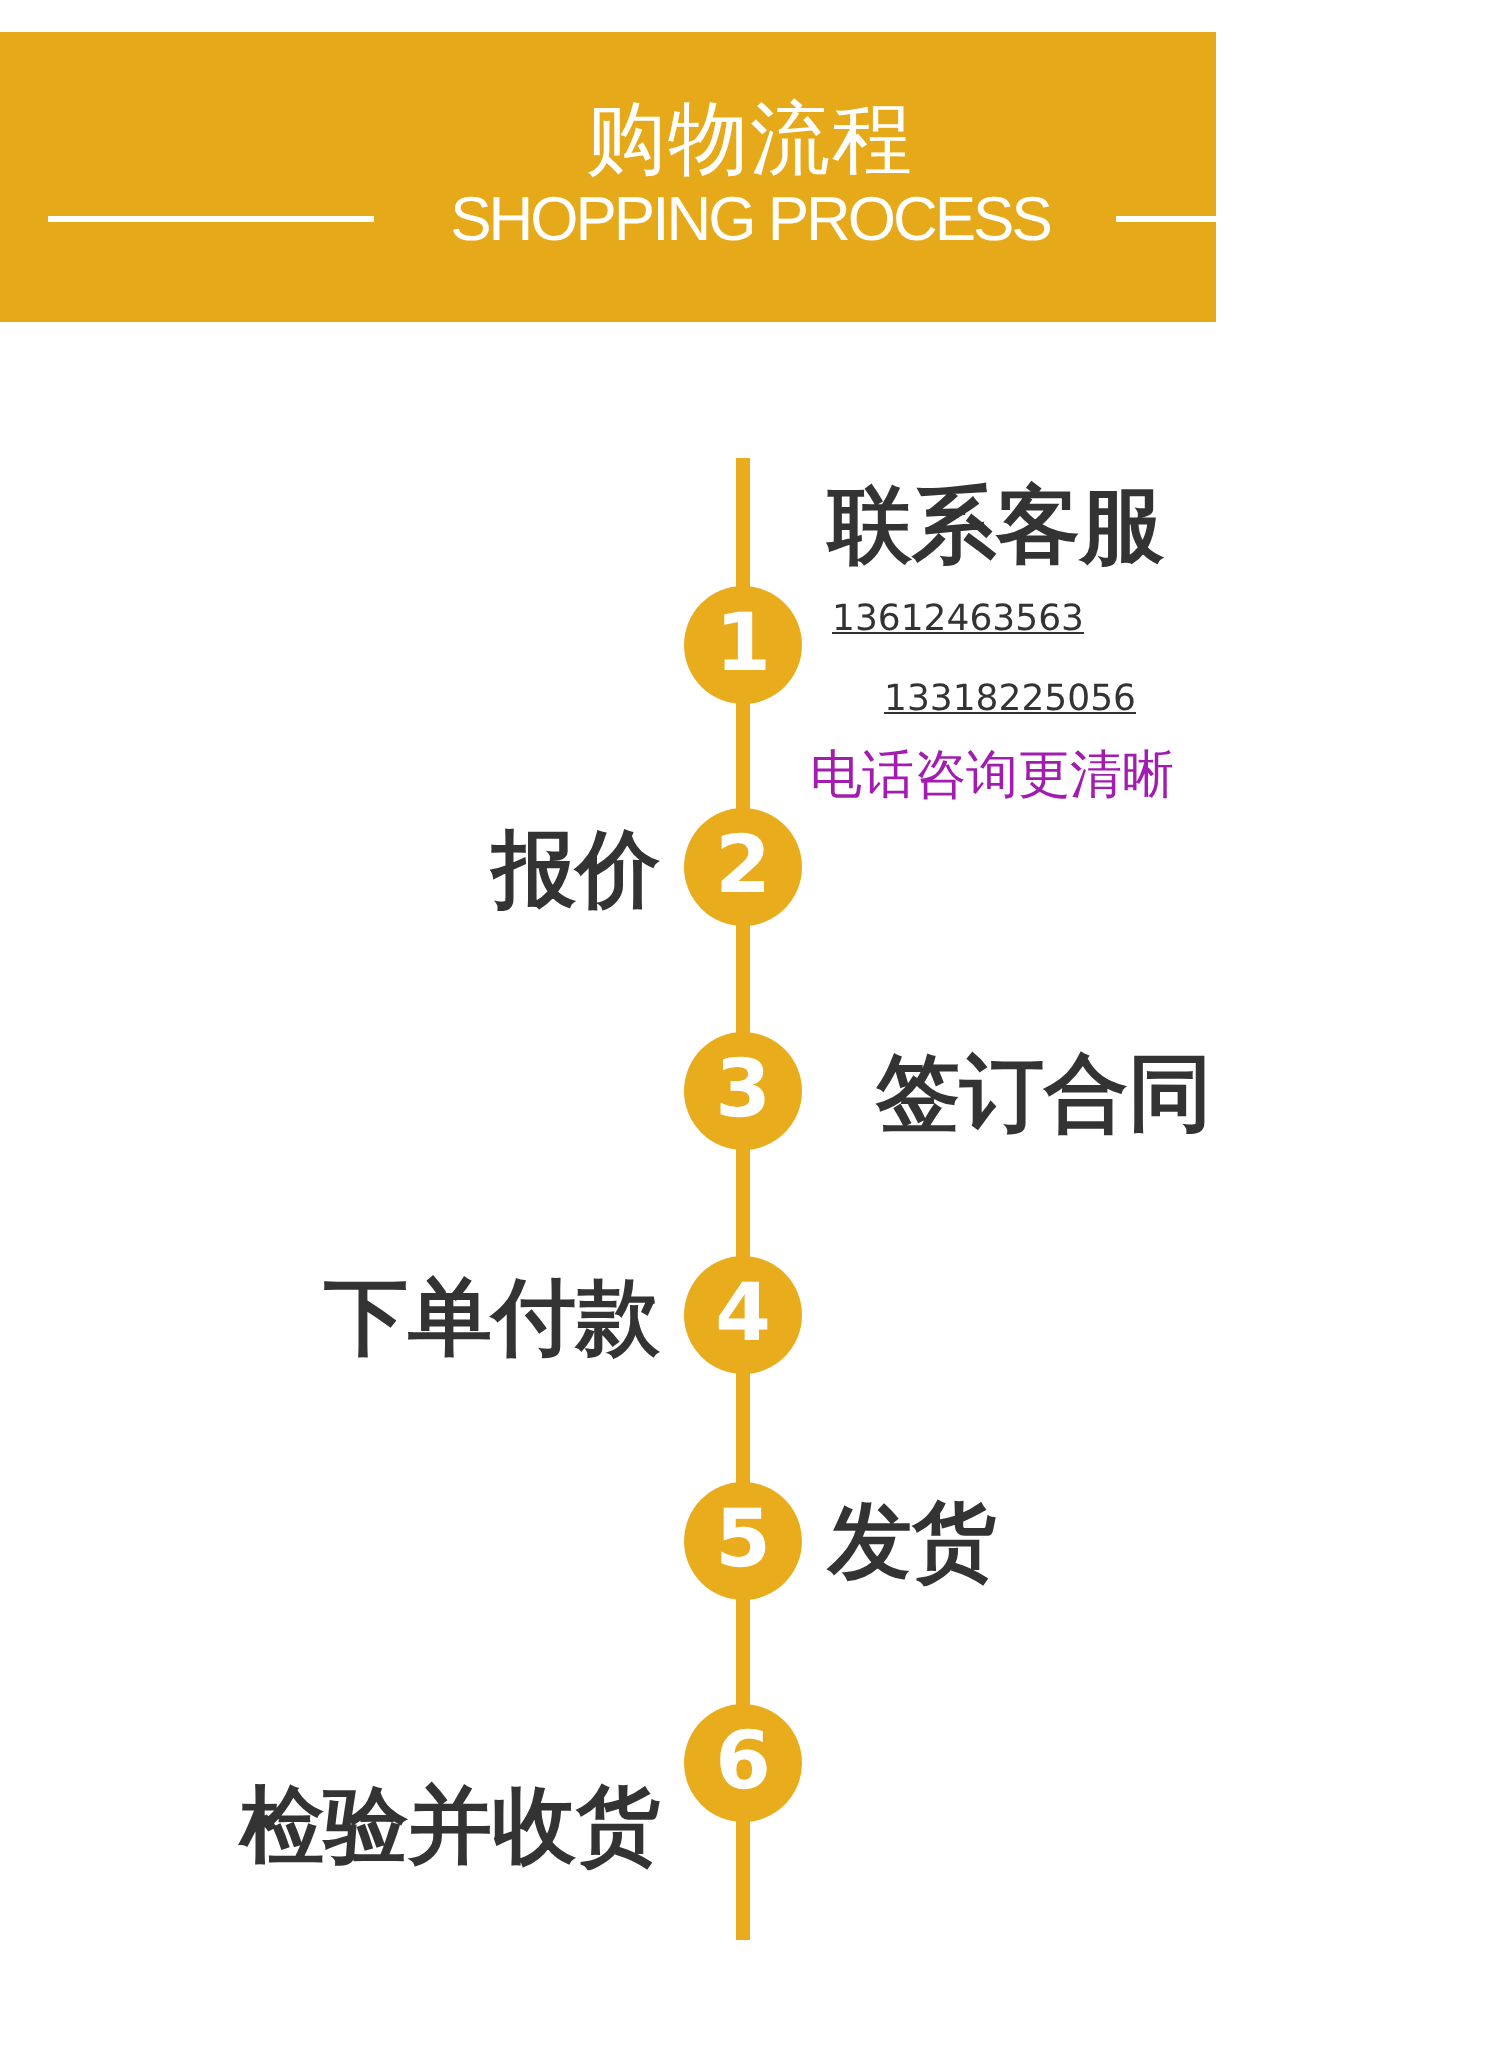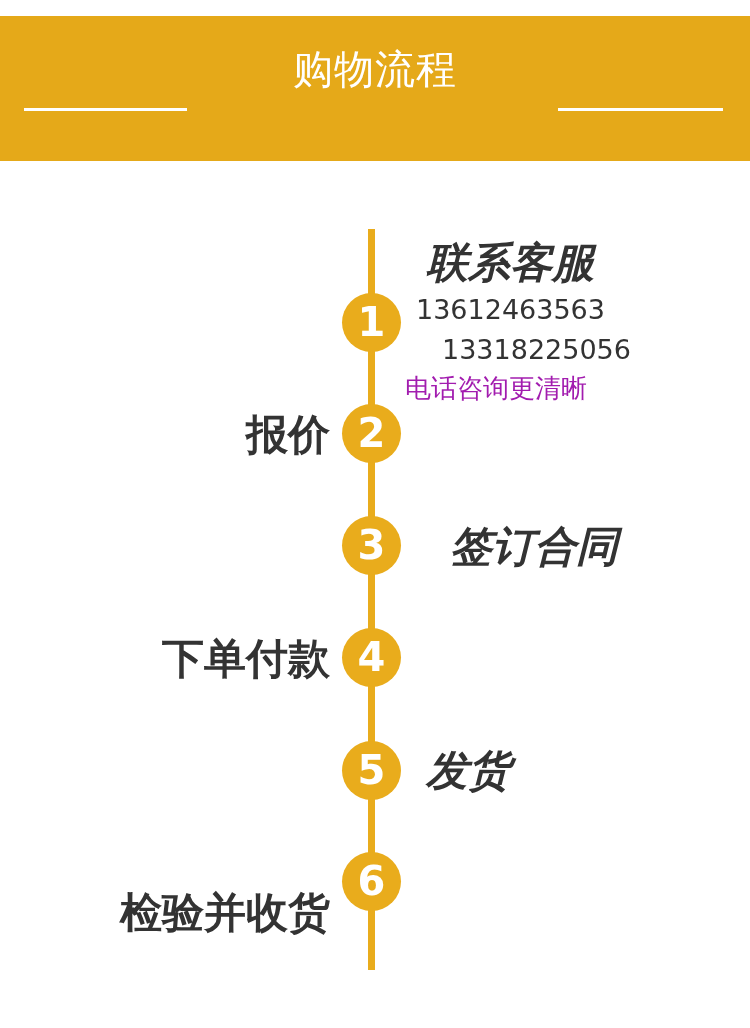--- a/index.html
+++ b/index.html
@@ -1,34 +1,35 @@
 <!DOCTYPE html>
 <html><head>
 <meta charset="utf-8">
 <style>
   html,body{margin:0;padding:0;background:#fff;}
   body{width:750px;height:1028px;position:relative;overflow:hidden;font-family:"DejaVu Sans",sans-serif;}
-  .banner{position:absolute;left:0;top:16px;width:750px;height:145px;background:#e5a919;}
+  .banner{position:absolute;left:0;top:16px;width:608px;height:145px;background:#e5a919;}
   .b-title{position:absolute;left:0;width:750px;top:26px;text-align:center;color:#fff;font-size:40px;font-weight:300;letter-spacing:1px;}
   .b-sub{position:absolute;left:0;width:750px;top:76px;text-align:center;color:#fff;font-size:31px;font-family:"Liberation Sans",sans-serif;letter-spacing:-1.5px;}
   .b-line{position:absolute;top:92px;height:3px;background:#fff;}
   .vline{position:absolute;left:368px;top:229px;width:7px;height:741px;background:#e9ac1c;}
   .circle{position:absolute;left:342px;width:59px;height:59px;border-radius:50%;background:#e9ac1c;color:#fff;font-weight:bold;font-size:40px;text-align:center;line-height:59px;font-family:"DejaVu Sans",sans-serif;}
   .lbl{position:absolute;color:#333;font-weight:bold;font-size:42px;line-height:50px;white-space:nowrap;}
   .lbl.left{right:420px;}
-  .lbl.right{left:426px;font-style:italic;}
-  .phone{position:absolute;left:416px;color:#333;font-size:27px;line-height:30px;}
+  .lbl.right{left:414px;}
+  .phone{position:absolute;left:416px;color:#333;font-size:18px;line-height:30px;text-decoration:underline;}
   .note{position:absolute;left:405px;color:#a21caf;font-size:26px;line-height:30px;}
 </style>
 </head>
 <body>
 
 <div class="banner">
   <div class="b-title">购物流程</div>
   <div class="b-line" style="left:24px;width:163px;"></div>
+  <div class="b-sub">SHOPPING PROCESS</div>
   <div class="b-line" style="left:558px;width:165px;"></div>
 </div>
 
 <div class="vline"></div>
 
 <div class="lbl right" style="top:238px;">联系客服</div>
 <div class="phone" style="top:295px;">13612463563</div>
 <div class="phone" style="top:335px;margin-left:26px;">13318225056</div>
 <div class="note" style="top:373px;">电话咨询更清晰</div>
 <div class="circle" style="top:293px;">1</div>

